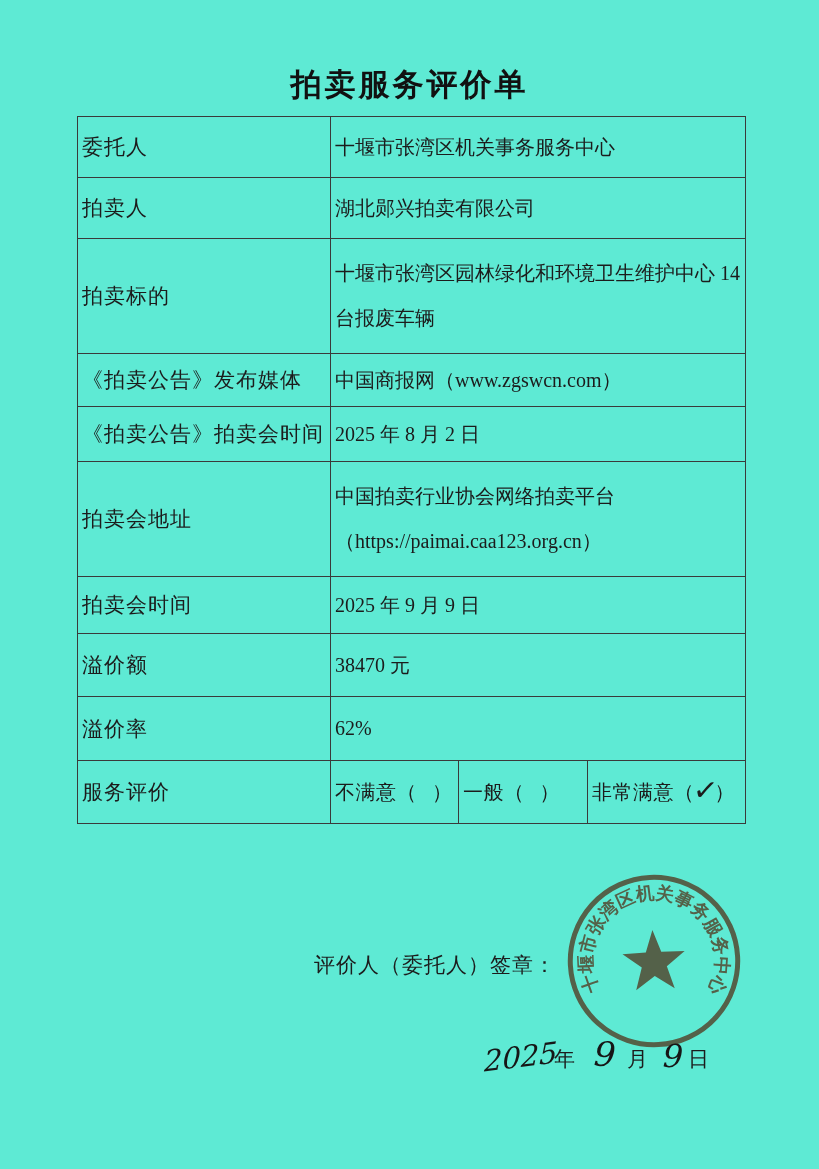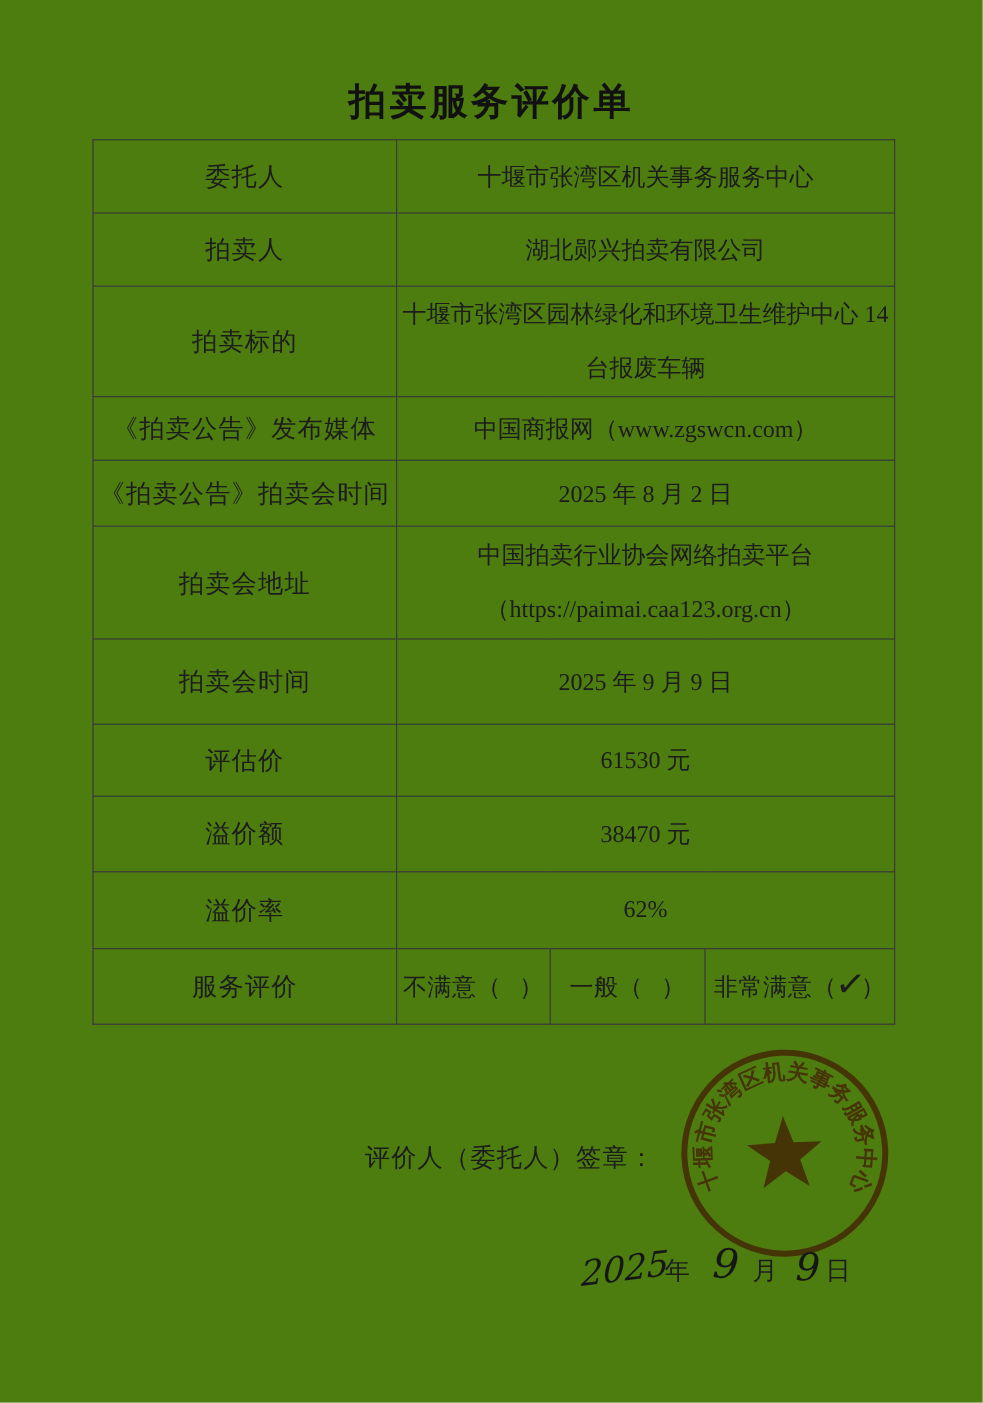--- a/index.html
+++ b/index.html
@@ -1,63 +1,62 @@
 <!DOCTYPE html>
 <html><head>
 <meta charset="utf-8">
 <style>
   html,body{margin:0;padding:0;background:#ffffff;}
   #page{
     position:relative;
     width:819px;height:1169px;
-    background:#4d7c0f;
+    background:#5eead4;
     font-family:"Liberation Serif","DejaVu Serif",serif;
     color:#1c1c1c;
     overflow:hidden;
   }
   
   #title{
     position:absolute;top:64px;left:0;right:0;
     text-align:center;
     font-size:31px;font-weight:bold;letter-spacing:3px;
     color:#111;
   }
   
   table.form{
     position:absolute;left:77px;top:116px;
     width:668px;
     border-collapse:collapse;
     table-layout:fixed;
   }
   table.form td{
     border:1.6px solid #3a3a3a;
-    text-align:center;
     vertical-align:middle;
-    padding:0 4px;
+    padding:12px 4px;
     color:#1c1c1c;
   }
   td.lbl{font-size:21px;letter-spacing:1px;}
   td.val{font-size:20px;}
   .val .line{line-height:45px;}
   tr.h61{height:61px}  tr.h92{height:92px}  tr.h53{height:53px}
-  tr.h55{height:55px}  tr.h94{height:94px}  tr.h57{height:71px}
+  tr.h55{height:55px}  tr.h94{height:94px}  tr.h57{height:57px}
   tr.h60{height:60px}  tr.h63{height:63px}  tr.h64{height:64px}
   td.opt{font-size:20px;letter-spacing:0.5px;}
   .mark-space{display:inline-block;width:15px;}
   .check{
     display:inline-block;
     font-family:"DejaVu Sans",sans-serif;
     font-size:30px;line-height:0;
     position:relative;top:1px;left:-2px;
     transform:rotate(6deg);
     width:20px;
   }
   
   #sign-label{
-    position:absolute;left:304px;top:951px;
+    position:absolute;left:314px;top:951px;
     font-size:21px;letter-spacing:1px;
   }
   #date-line{position:absolute;left:0;top:0;}
   .dpart{position:absolute;white-space:nowrap;}
   .print{font-size:21px;color:#1c1c1c;}
   .hand{
     font-style:italic;
     font-family:"DejaVu Serif","Liberation Serif",serif;
     color:#161616;
   }
@@ -124,24 +123,20 @@
         <td class="lbl">拍卖会地址</td>
         <td class="val" colspan="3">
           <div class="line">中国拍卖行业协会网络拍卖平台</div>
           <div class="line">（https://paimai.caa123.org.cn）</div>
         </td>
       </tr>
       <tr class="h57">
         <td class="lbl">拍卖会时间</td>
         <td class="val" colspan="3">2025 年 9 月 9 日</td>
       </tr>
-      <tr class="h60">
-        <td class="lbl">评估价</td>
-        <td class="val" colspan="3">61530 元</td>
-      </tr>
       <tr class="h63">
         <td class="lbl">溢价额</td>
         <td class="val" colspan="3">38470 元</td>
       </tr>
       <tr class="h64">
         <td class="lbl">溢价率</td>
         <td class="val" colspan="3">62%</td>
       </tr>
       <tr class="h63">
         <td class="lbl">服务评价</td>

